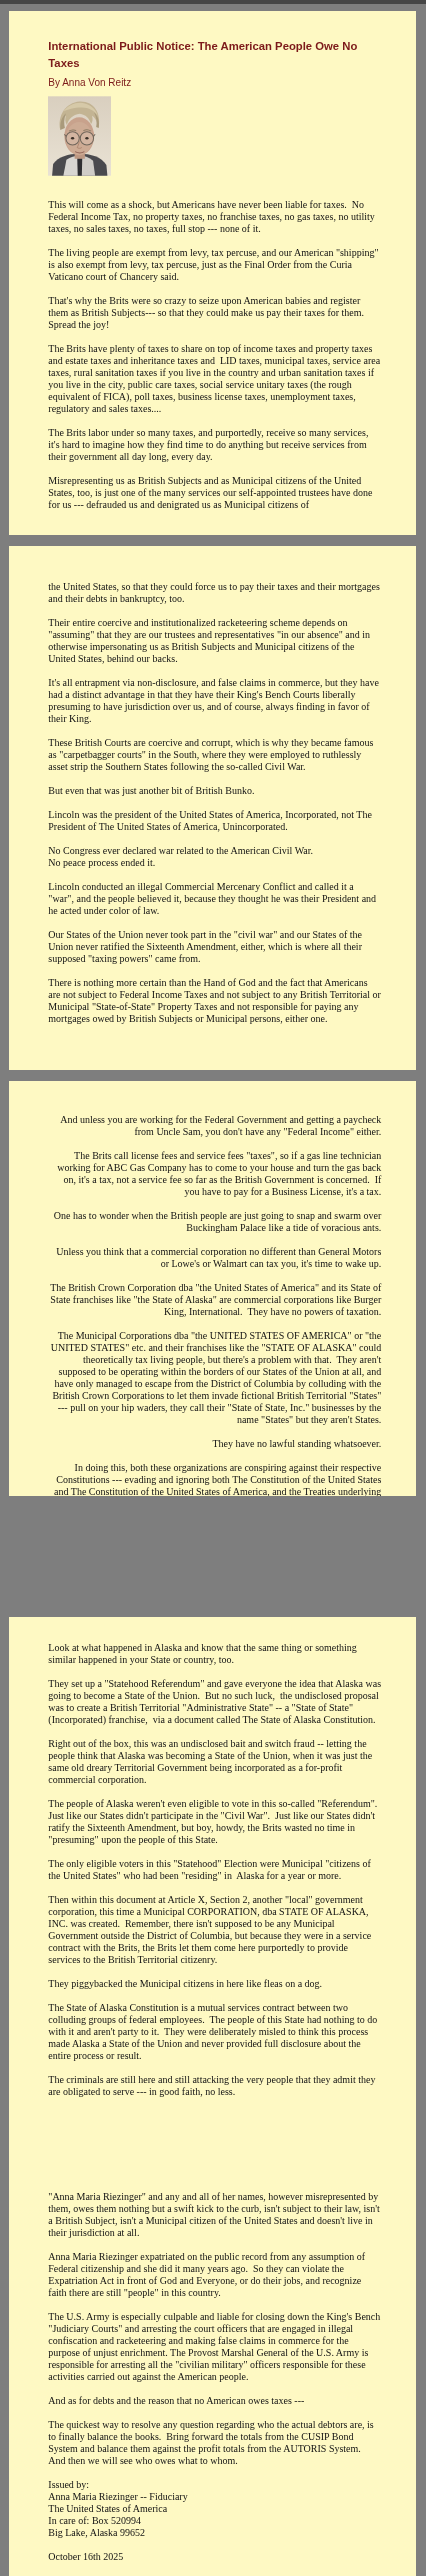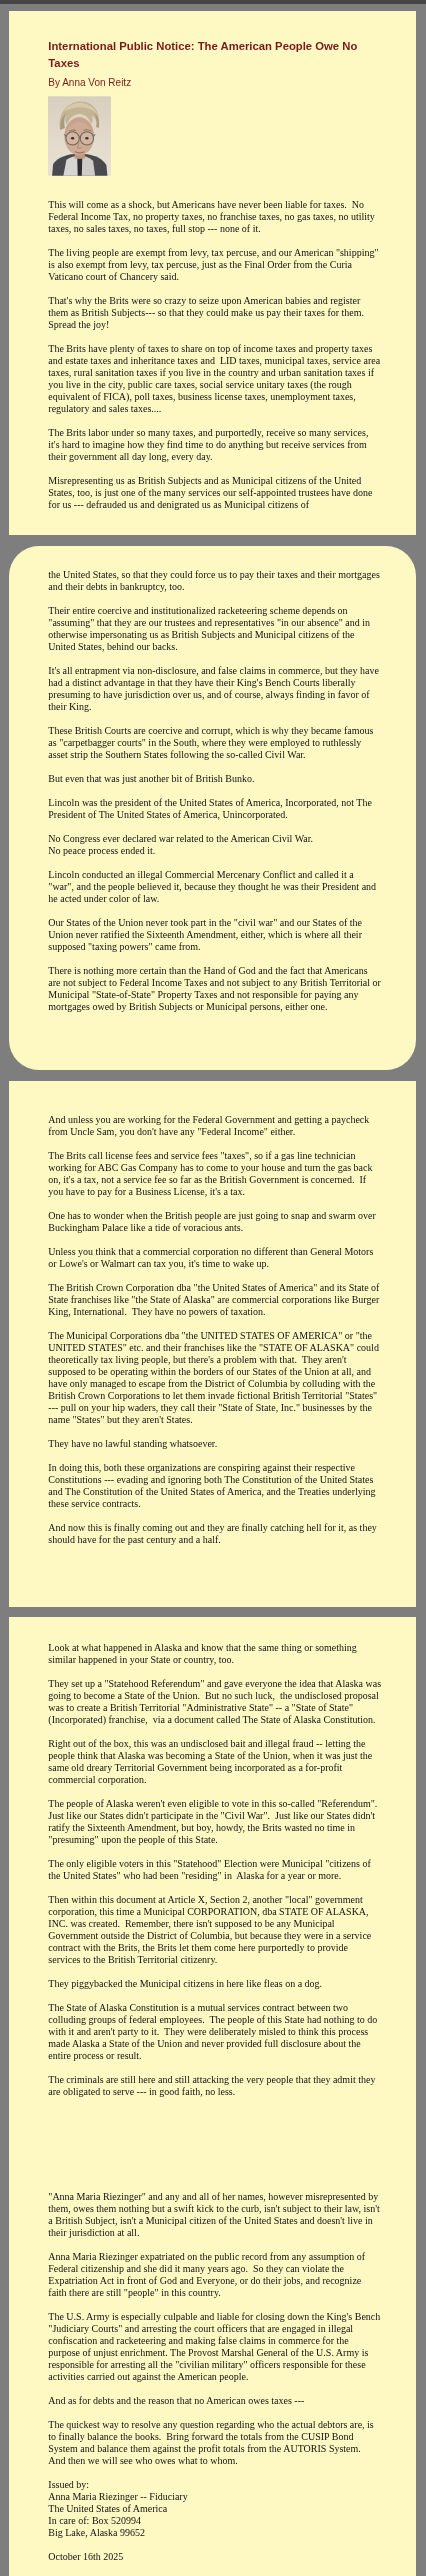--- a/index.html
+++ b/index.html
@@ -8,22 +8,22 @@
     background:#7e7e7e;
     font-family:"Liberation Sans",sans-serif;
     overflow:hidden;
   }
   .topbar{position:absolute;left:0;top:0;width:427px;height:4.1px;background:#454545;}
   .page{
     position:absolute;left:9.3px;width:407px;background:#fef9c3;
     box-sizing:border-box;overflow:hidden;
   }
   #page-1{top:11.3px;height:524px;padding:27px 35px 0 39px;}
-  #page-2{top:546px;height:524px;padding:23px 35px 0 39px;border-radius:30px;}
-  #page-3{top:1081px;height:526px;padding:33px 35px 0 39px;}
+  #page-2{top:546px;height:524px;padding:35px 35px 0 39px;}
+  #page-3{top:1081px;height:415px;padding:33px 35px 0 39px;text-align:right;}
   #page-4{top:1617px;height:615px;padding:25px 35px 0 39px;}
   #page-5{top:2152px;height:525px;padding:39px 35px 0 39px;}
   .title{
     font-family:"Liberation Sans",sans-serif;
     font-weight:bold;font-size:11.3px;line-height:17px;
     color:#7c1a1a;margin:0 0 5.2px 0;white-space:pre-wrap;
   }
   .byline{
     font-family:"Liberation Sans",sans-serif;
     font-size:10px;color:#7c1a1a;margin:0 0 7.2px 0;
@@ -124,21 +124,21 @@
       <p>They have no lawful standing whatsoever.</p>
       <p>In doing this, both these organizations are conspiring against their respective Constitutions --- evading and ignoring both The Constitution of the United States and The Constitution of the United States of America, and the Treaties underlying these service contracts.</p>
       <p>And now this is finally coming out and they are finally catching hell for it, as they should have for the past century and a half.</p>
     </div>
 </div>
 
 <div class="page" id="page-4">
   <div class="body-copy">
       <p>Look at what happened in Alaska and know that the same thing or something similar happened in your State or country, too.</p>
       <p>They set up a "Statehood Referendum" and gave everyone the idea that Alaska was going to become a State of the Union.  But no such luck,  the undisclosed proposal was to create a British Territorial "Administrative State" -- a "State of State" (Incorporated) franchise,  via a document called The State of Alaska Constitution.</p>
-      <p>Right out of the box, this was an undisclosed bait and illegal fraud -- letting the people think that Alaska was becoming a State of the Union, when it was just the same old dreary Territorial Government being incorporated as a for-profit commercial corporation.</p>
+      <p>Right out of the box, this was an undisclosed bait and switch fraud -- letting the people think that Alaska was becoming a State of the Union, when it was just the same old dreary Territorial Government being incorporated as a for-profit commercial corporation.</p>
       <p>The people of Alaska weren't even eligible to vote in this so-called "Referendum".   Just like our States didn't participate in the "Civil War".  Just like our States didn't ratify the Sixteenth Amendment, but boy, howdy, the Brits wasted no time in "presuming" upon the people of this State.</p>
       <p>The only eligible voters in this "Statehood" Election were Municipal "citizens of the United States" who had been "residing" in  Alaska for a year or more.</p>
       <p>Then within this document at Article X, Section 2, another "local" government corporation, this time a Municipal CORPORATION, dba STATE OF ALASKA, INC. was created.  Remember, there isn't supposed to be any Municipal Government outside the District of Columbia, but because they were in a service contract with the Brits, the Brits let them come here purportedly to provide services to the British Territorial citizenry.</p>
       <p>They piggybacked the Municipal citizens in here like fleas on a dog.</p>
       <p>The State of Alaska Constitution is a mutual services contract between two colluding groups of federal employees.  The people of this State had nothing to do with it and aren't party to it.  They were deliberately misled to think this process made Alaska a State of the Union and never provided full disclosure about the entire process or result.</p>
       <p>The criminals are still here and still attacking the very people that they admit they are obligated to serve --- in good faith, no less.</p>
     </div>
 </div>
 
 <div class="page" id="page-5">

